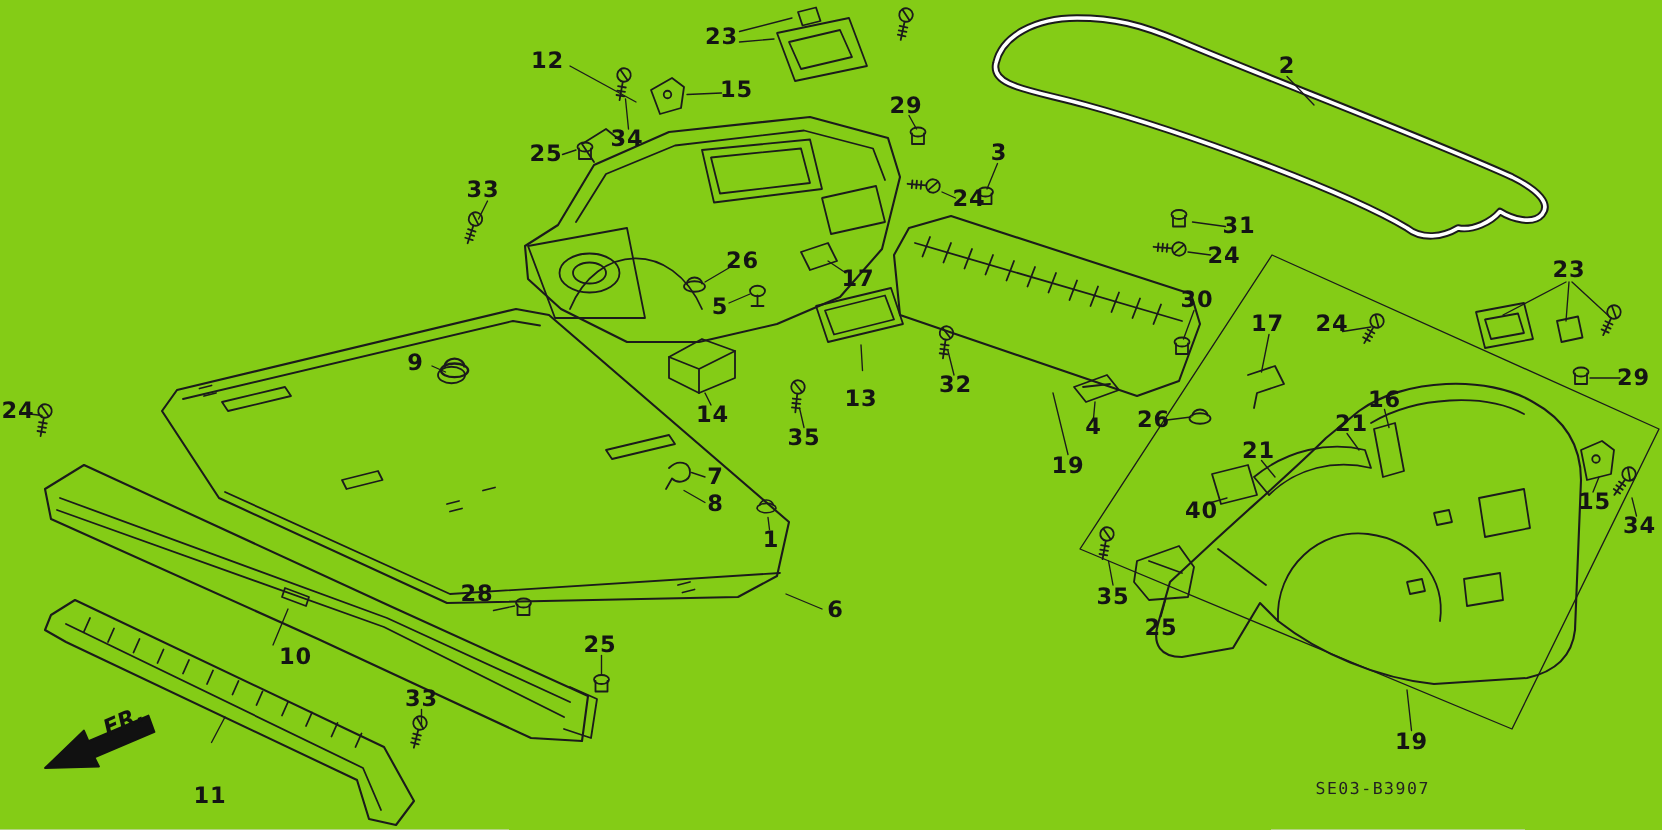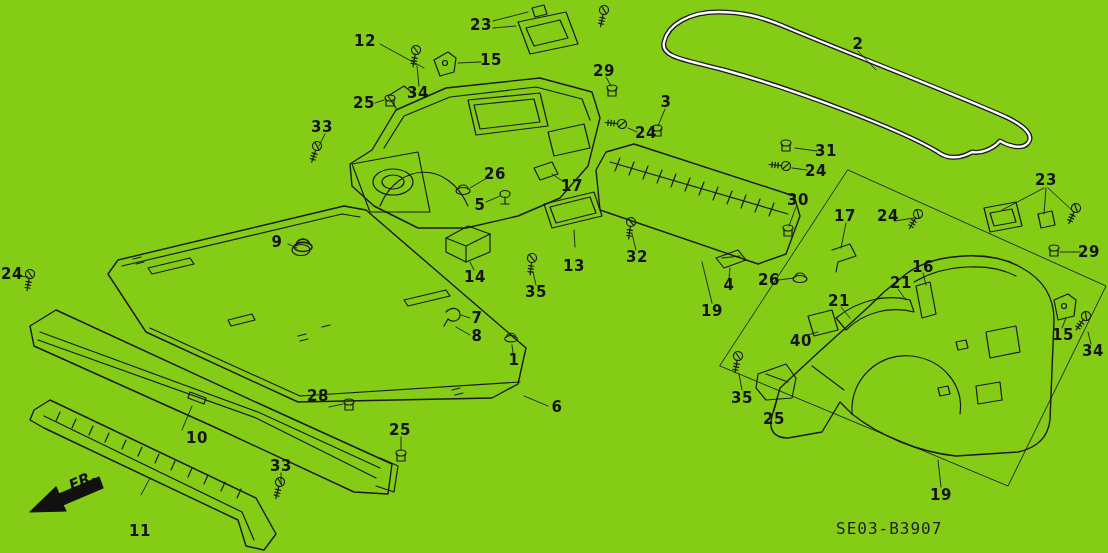--- a/index.html
+++ b/index.html
@@ -12,22 +12,22 @@
     position:absolute;transform:translate(-50%,-50%);
     font-size:15px;font-weight:600;letter-spacing:.5px;color:#141414;
     white-space:nowrap;line-height:1;
   }
   .fr-label{
     position:absolute;left:66px;top:478px;
     transform:rotate(-24deg);transform-origin:left top;
     font-weight:700;font-style:italic;font-size:15px;color:#111;
   }
   .diagram-code{
-    position:absolute;left:836px;top:519px;
-    font-family:"DejaVu Sans Mono",monospace;font-size:16px;
+    position:absolute;left:877px;top:519px;
+    font-family:"DejaVu Sans Mono",monospace;font-size:11px;
     letter-spacing:1px;color:#222;
   }
 </style>
 </head>
 <body>
 
 <div class="stage">
 
   <svg class="art" width="1108" height="553" viewBox="0 0 1108 553" xmlns="http://www.w3.org/2000/svg">
 

